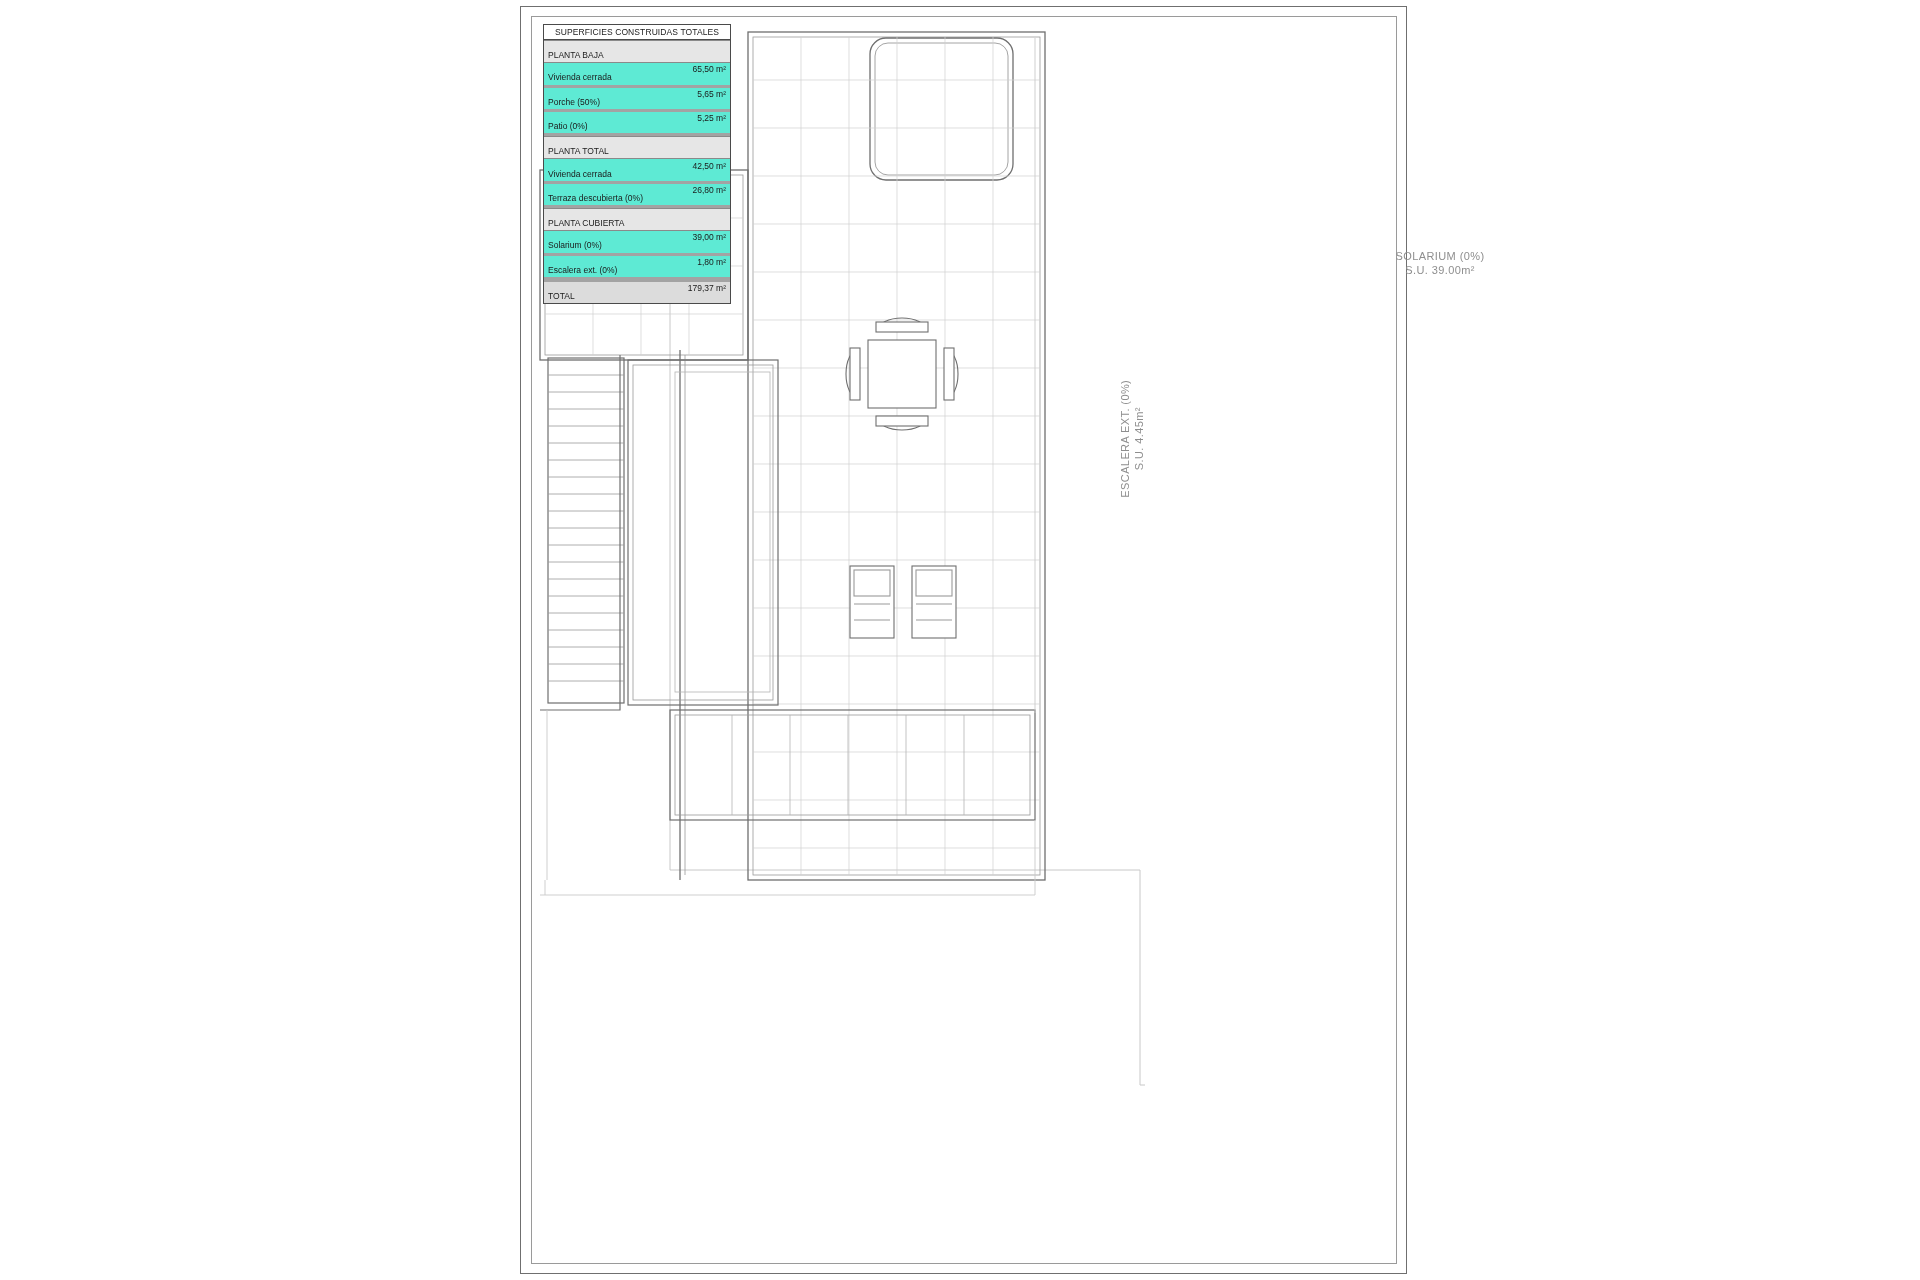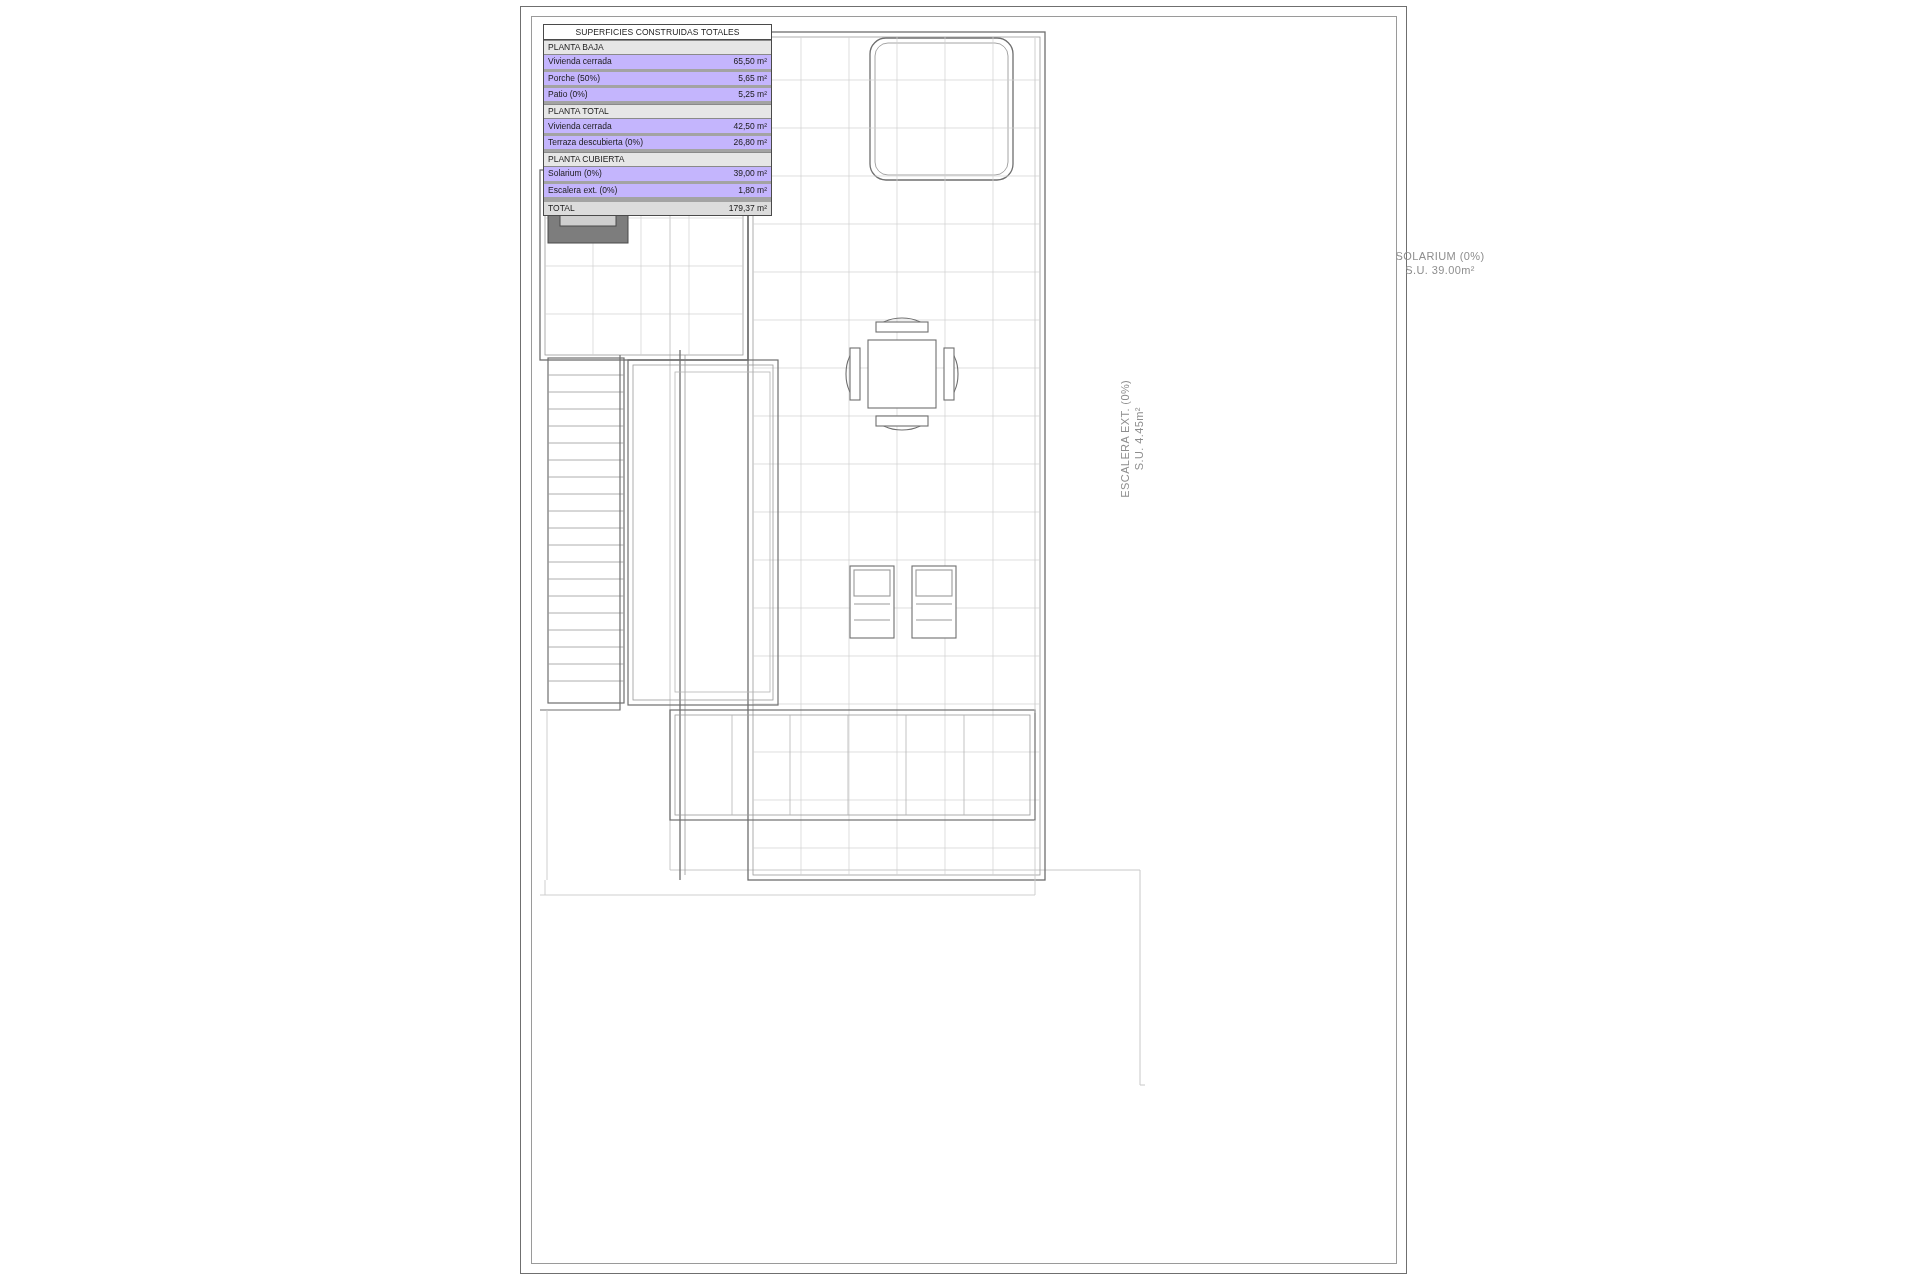--- a/index.html
+++ b/index.html
@@ -35,44 +35,44 @@
     height: 1248px;
     border: 1px solid #9a9a9a;
     box-sizing: border-box;
   }
 
   
   .table {
     position: absolute;
     left: 543px;
     top: 24px;
-    width: 229px;
+    width: 188px;
     border: 1px solid #4a4a4a;
     box-sizing: border-box;
-    background: #c4b5fd;
+    background: #5eead4;
     font-size: 8.5px;
     color: #1a1a1a;
     line-height: 1.05;
   }
   .table .thead {
     text-align: center;
     font-size: 8.5px;
     padding: 2.5px 0 2.5px 0;
     border-bottom: 1px solid #4a4a4a;
     background: #ffffff;
     letter-spacing: .1px;
   }
   .trow {
     display: flex;
     justify-content: space-between;
     border-bottom: 3px solid #a3a3a3;
     padding: 2.2px 4px 2.2px 4px;
     box-sizing: border-box;
   }
-  .trow .lbl { white-space: nowrap; }
+  .trow .lbl { white-space: nowrap; margin-top: 8px; }
   .trow .val { white-space: nowrap; }
   .trow.section {
     background: #e6e6e6;
     border-bottom: 1px solid #8a8a8a;
     border-top: 1px solid #8a8a8a;
   }
   .trow.total {
     background: #dcdcdc;
     border-bottom: none;
     border-top: 2px solid #a3a3a3;

